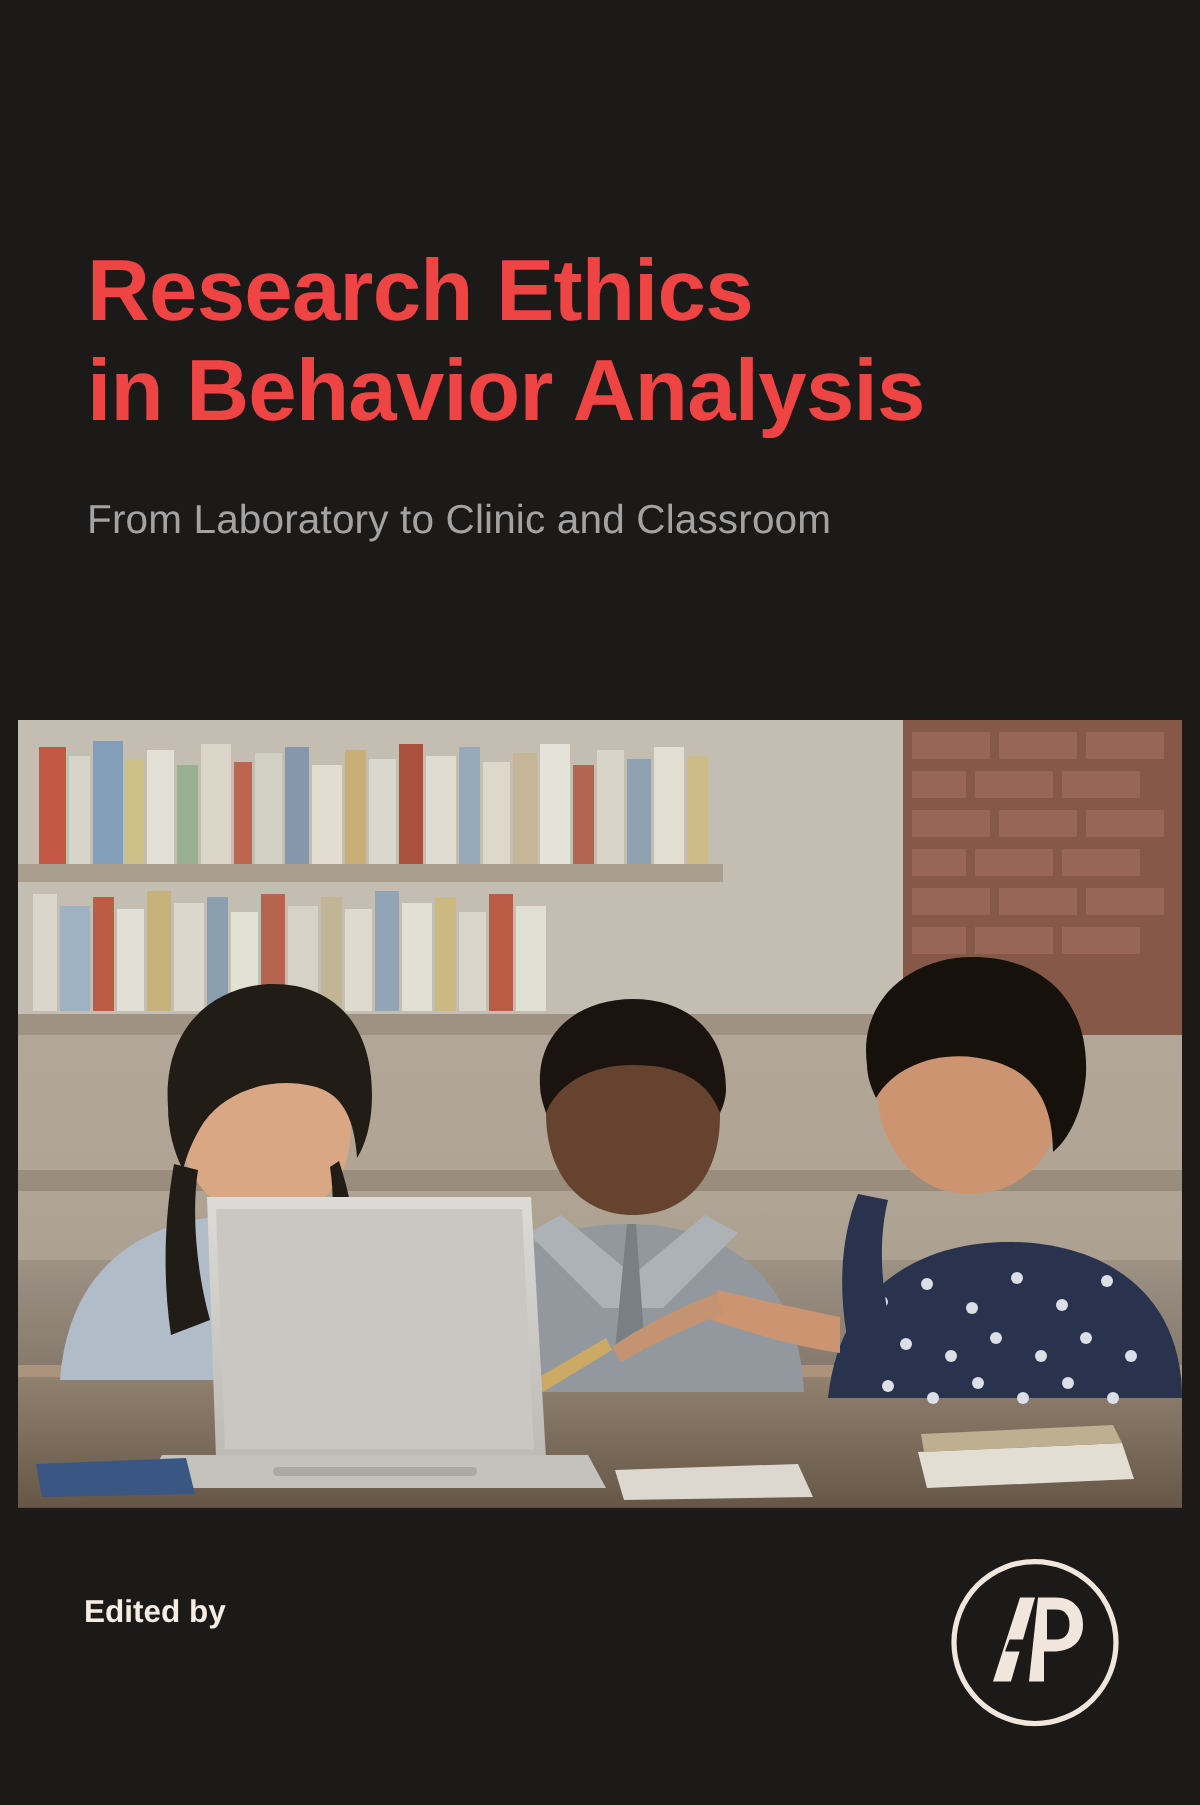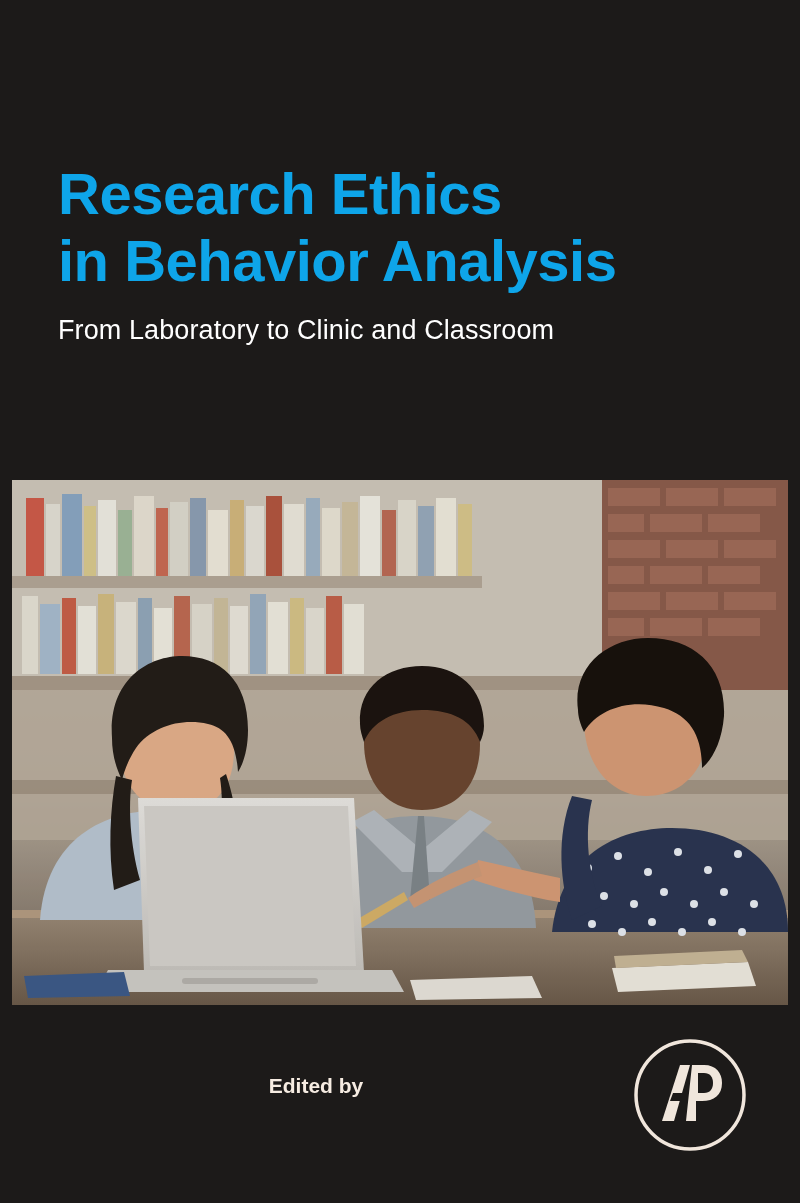--- a/index.html
+++ b/index.html
@@ -21,30 +21,30 @@
   .title-block {
     position: absolute;
     left: 58px;
     top: 160px;
     width: 690px;
   }
   .book-title {
     font-size: 58px;
     line-height: 1.16;
     font-weight: bold;
-    color: #0ea5e9;
+    color: #ef4444;
     letter-spacing: -0.5px;
     margin: 0;
     white-space: pre-line;
   }
   .book-subtitle {
-    margin: 20px 0 0 0;
+    margin: 36px 0 0 0;
     font-size: 27px;
     font-weight: normal;
-    color: #ffffff;
+    color: #a3a3a3;
     letter-spacing: 0.1px;
   }
   
   .photo {
     position: absolute;
     left: 12px;
     top: 480px;
     width: 776px;
     height: 525px;
     overflow: hidden;
@@ -59,23 +59,22 @@
   .credits {
     position: absolute;
     left: 56px;
     top: 1058px;
     width: 520px;
     color: #f2e9e0;
   }
   .edited-by {
     font-size: 21px;
     font-weight: bold;
-    margin: 16px 0 14px 0;
+    margin: 5px 0 14px 0;
     color: #f6ece2;
-    text-align: center;
   }
   .editors {
     font-size: 21px;
     font-weight: bold;
     line-height: 1.45;
     margin: 0;
     color: #f6ece2;
     white-space: pre-line;
   }
   

